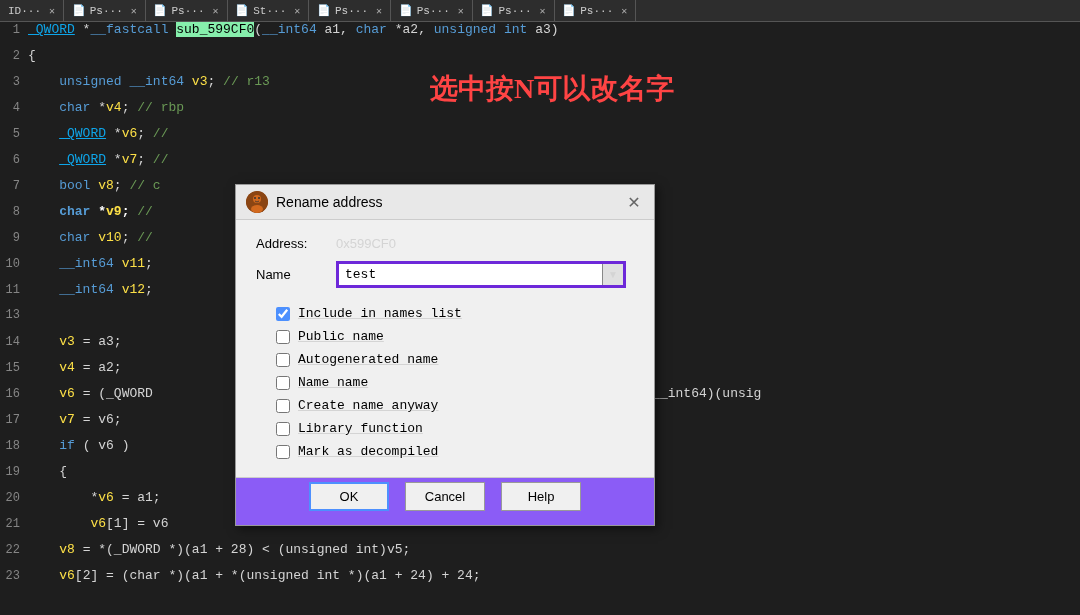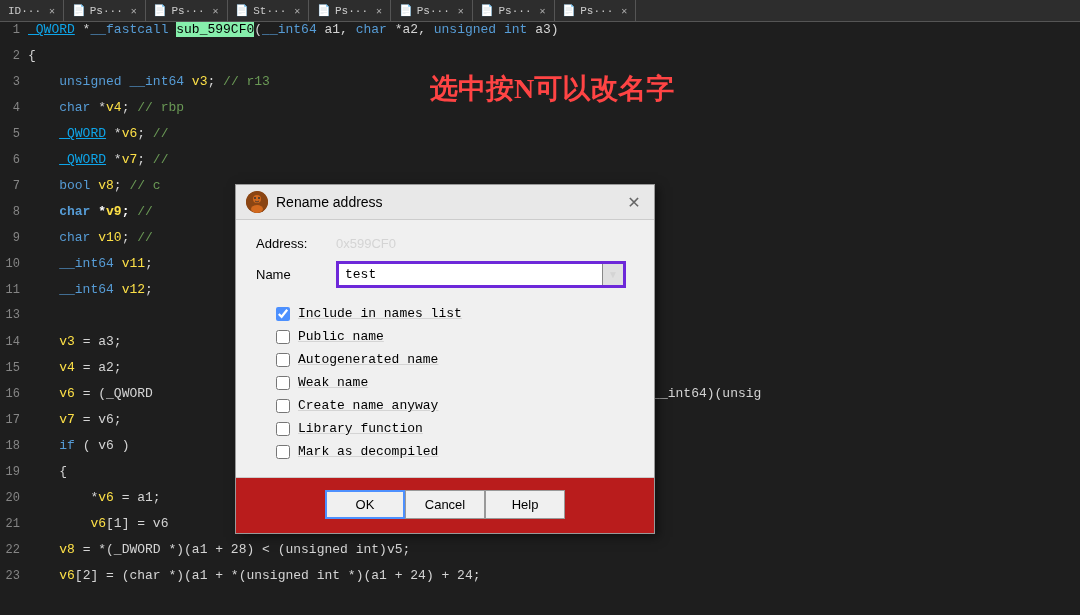--- a/index.html
+++ b/index.html
@@ -198,24 +198,24 @@
     .checkbox-label {
       font-size: 13px;
       color: #000;
       font-family: 'Courier New', monospace;
       cursor: pointer;
     }
 
     .dialog-buttons {
       display: flex;
       justify-content: center;
-      gap: 0;
-      padding: 12px 20px 14px;
+      gap: 16px;
+      padding: 4px 20px 14px;
       border-top: 1px solid #ccc;
-      background: #b91c1c;
+      background: #8b5cf6;
     }
 
     .dialog-btn {
       min-width: 80px;
       padding: 5px 16px;
       font-size: 13px;
       border: 2px solid #4d90fe;
       background: #f0f0f0;
       cursor: pointer;
       font-family: 'Segoe UI', Arial, sans-serif;
@@ -455,21 +455,21 @@
           <label class="checkbox-item">
             <input type="checkbox" style="">
             <span class="checkbox-label">Public name</span>
           </label>
           <label class="checkbox-item">
             <input type="checkbox" style="">
             <span class="checkbox-label">Autogenerated name</span>
           </label>
           <label class="checkbox-item">
             <input type="checkbox" style="">
-            <span class="checkbox-label">Weak name</span>
+            <span class="checkbox-label">Name name</span>
           </label>
           <label class="checkbox-item">
             <input type="checkbox" style="">
             <span class="checkbox-label">Create name anyway</span>
           </label>
           <label class="checkbox-item">
             <input type="checkbox" style="">
             <span class="checkbox-label">Library function</span>
           </label>
           <label class="checkbox-item">

